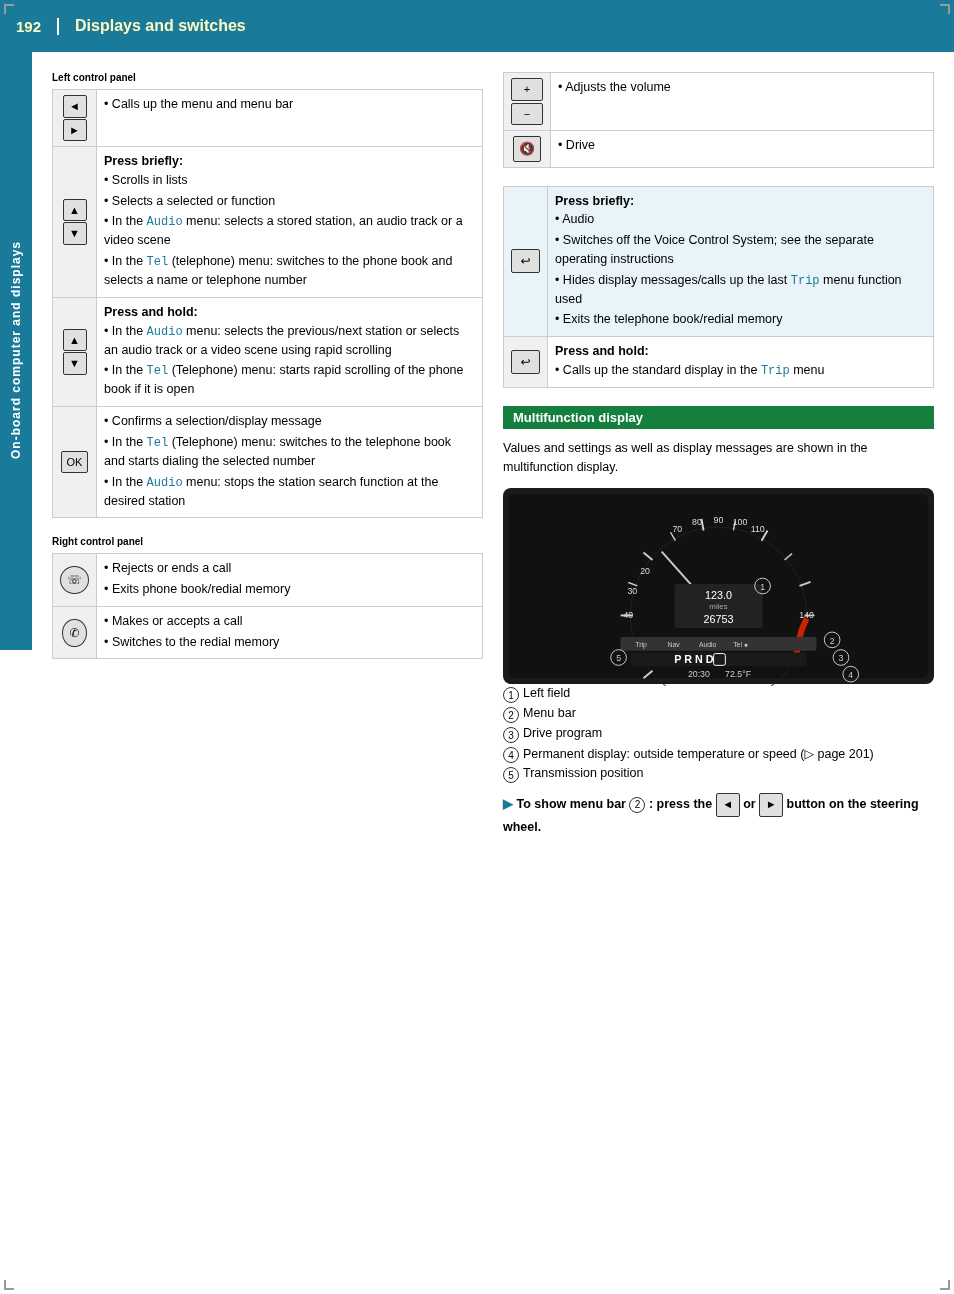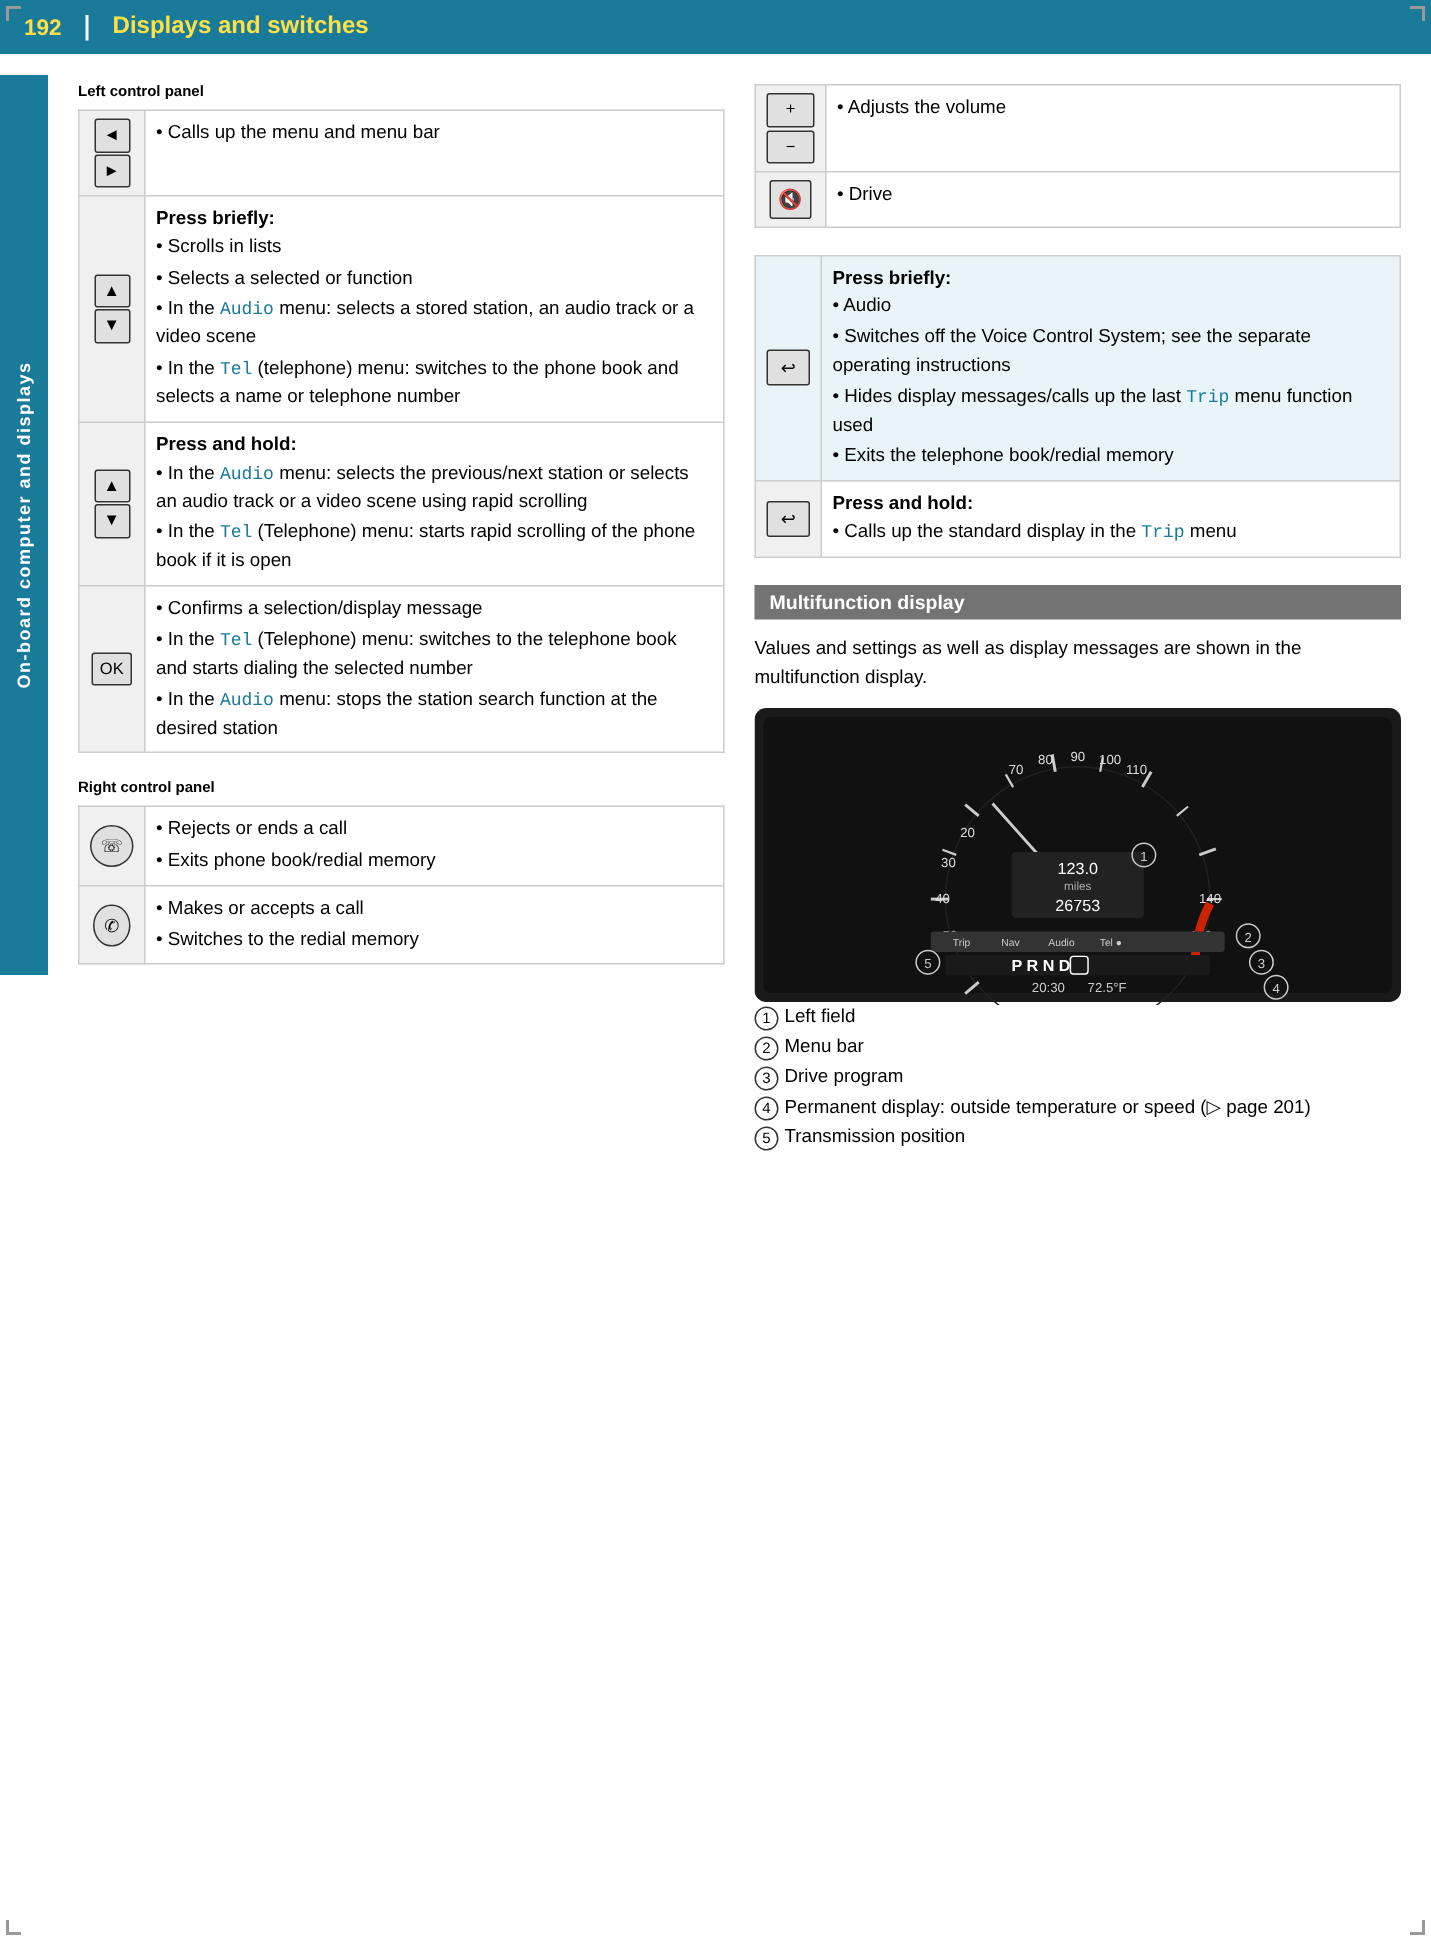--- a/index.html
+++ b/index.html
@@ -8,25 +8,25 @@
       font-size: 13px;
       background: #fff;
       width: 954px;
       min-height: 1294px;
       position: relative;
     }
 
     
     .page-header {
       background: #1a7a9a;
-      color: #fde047;
+      color: #fef9c3;
       padding: 8px 16px;
       display: flex;
       align-items: center;
-      height: 36px;
+      height: 52px;
     }
     .page-number {
       font-weight: bold;
       font-size: 15px;
       margin-right: 16px;
       border-right: 2px solid #fff;
       padding-right: 16px;
     }
     .page-title {
       font-weight: bold;
@@ -122,21 +122,21 @@
       display: flex;
       flex-direction: column;
       align-items: center;
       gap: 1px;
     }
 
     .colored-text { color: #1a7a9a; font-family: 'Courier New', monospace; font-size: 12px; }
 
     
     .multifunction-title {
-      background: #737373;
+      background: #15803d;
       color: #fff;
       font-weight: bold;
       font-size: 13px;
       padding: 4px 10px;
       margin-bottom: 10px;
     }
     .multifunction-desc {
       font-size: 12.5px;
       margin-bottom: 10px;
       line-height: 1.5;
@@ -538,17 +538,27 @@
           <li>
             <span class="legend-num">4</span>
             <span>Permanent display: outside temperature or speed (▷ page 201)</span>
           </li>
           <li>
             <span class="legend-num">5</span>
             <span>Transmission position</span>
           </li>
         </ul>
 
+        <div class="menu-bar-note">
+          <span class="arrow-bold">▶</span>
+          <strong> To show menu bar </strong>
+          <span class="legend-num">2</span>
+          <strong>: press the </strong>
+          <span class="btn-icon">◄</span>
+          <strong> or </strong>
+          <span class="btn-icon">►</span>
+          <strong> button on the steering wheel.</strong>
+        </div>
       </div>
 
     </div>
   </div>
 </div>
 
 </body></html>

